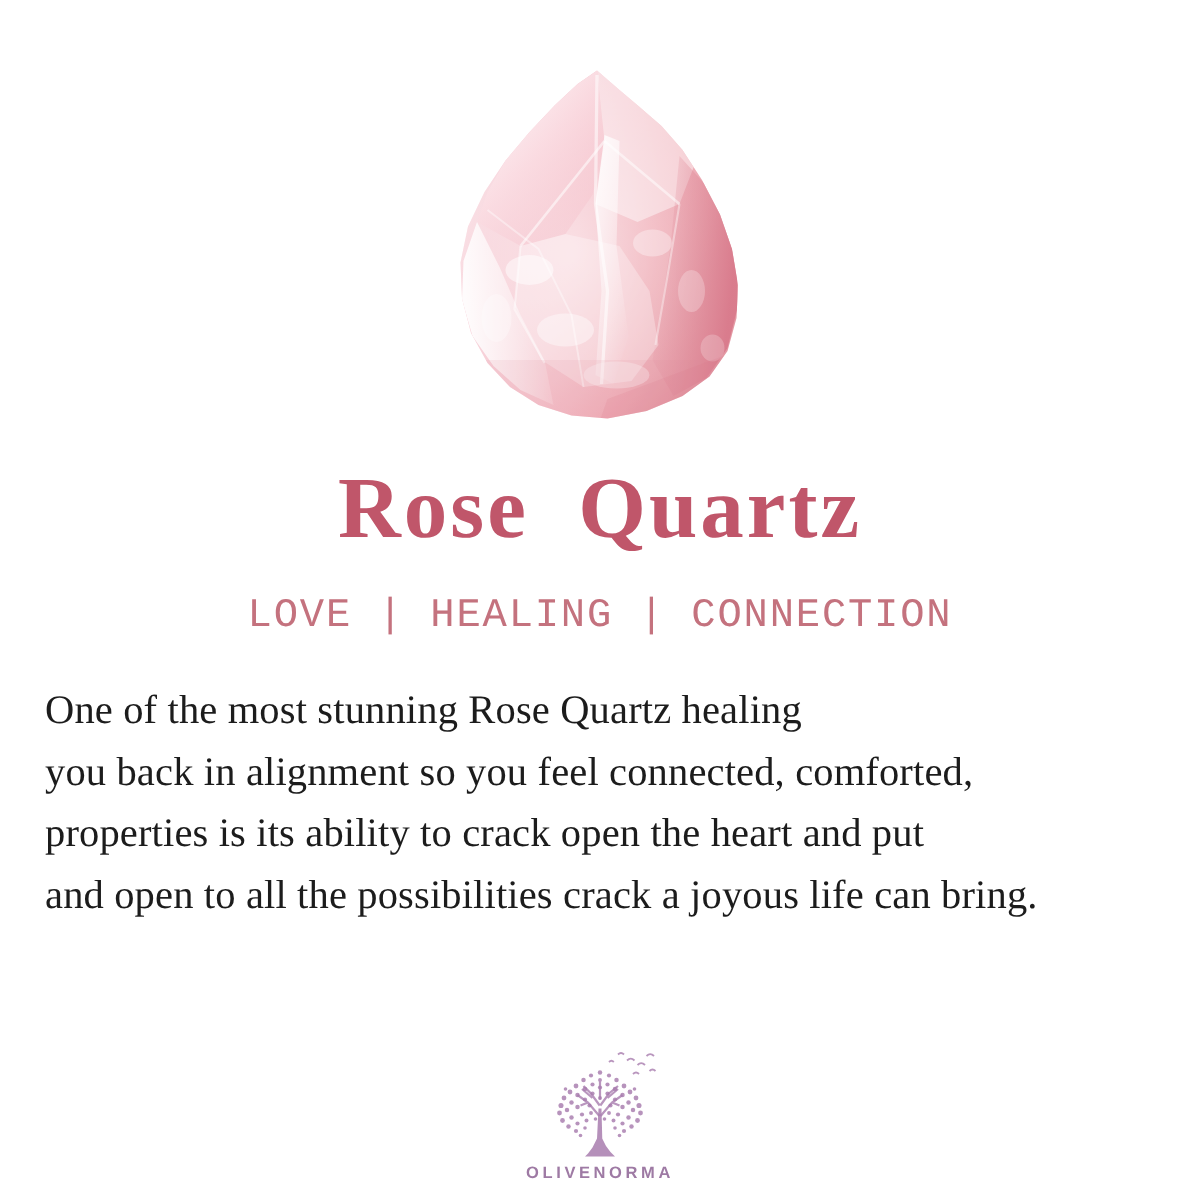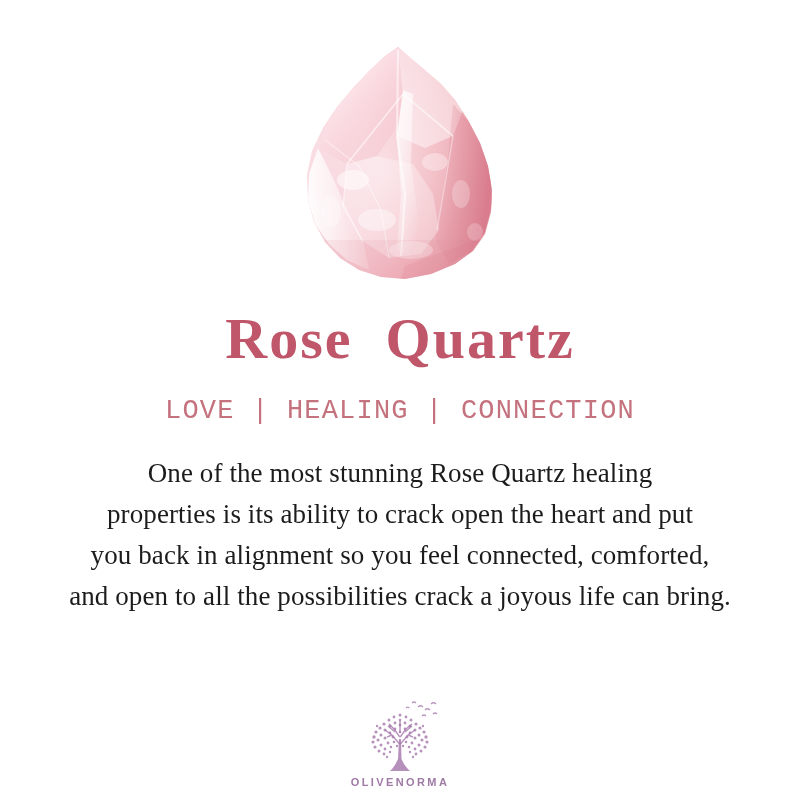--- a/index.html
+++ b/index.html
@@ -62,21 +62,21 @@
     color: #c4727e;
     text-align: center;
     line-height: 1;
     white-space: pre;
   }
 
   
   .body-copy {
     margin-top: 28px;
     width: 740px;
-    text-align: center;
+    text-align: left;
     font-family: "Liberation Serif", serif;
     font-size: 27px;
     line-height: 41px;
     color: #1c1c1c;
     letter-spacing: 0.1px;
   }
   .body-line {
     display: block;
     white-space: nowrap;
   }
@@ -198,22 +198,22 @@
       </g>
     </svg>
   </div>
 
   <h1 class="product-title">Rose  Quartz</h1>
 
   <div class="subtitle">LOVE | HEALING | CONNECTION</div>
 
   <div class="body-copy">
     <span class="body-line">One of the most stunning Rose Quartz healing</span>
+    <span class="body-line">you back in alignment so you feel connected, comforted,</span>
     <span class="body-line">properties is its ability to crack open the heart and put</span>
-    <span class="body-line">you back in alignment so you feel connected, comforted,</span>
     <span class="body-line">and open to all the possibilities crack a joyous life can bring.</span>
   </div>
 
   <div class="logo-block">
     <svg width="92" height="76" viewBox="0 0 92 76" aria-hidden="true">
       <g fill="#a87cae">
 
         <path d="M45 40 L44 60 L41 66 L38 70 L36 72 L56 72 L53 69 L50 65 L47.5 60 L47 40 Z" opacity="0.85"></path>
 
         <g stroke="#a87cae" stroke-width="1.5" fill="none" opacity="0.8">

